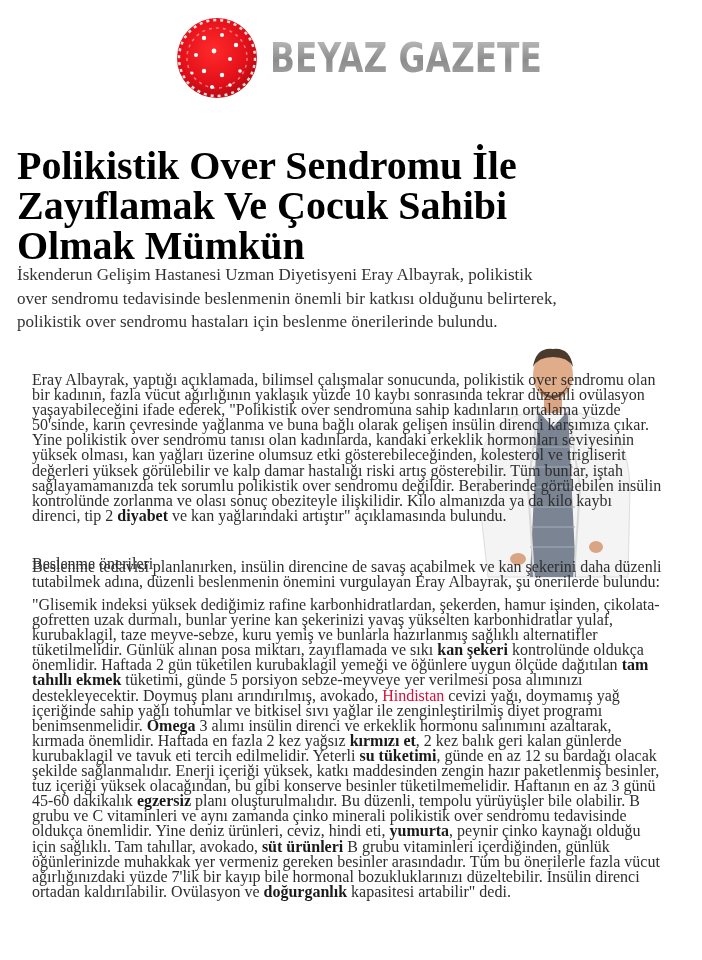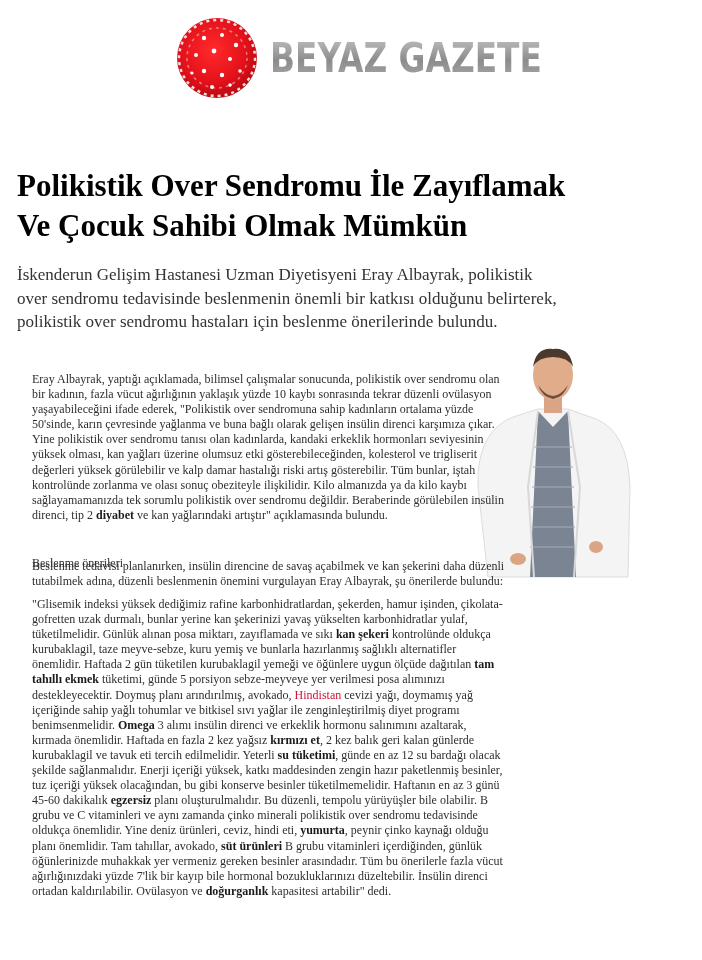--- a/index.html
+++ b/index.html
@@ -15,34 +15,34 @@
       color: #9a9a9a; transform: scaleX(0.82); transform-origin: left top;
       background: linear-gradient(180deg, #c4c4c4 0%, #8c8c8c 55%, #a8a8a8 100%);
       -webkit-background-clip: text; background-clip: text;
       -webkit-text-fill-color: transparent;
       white-space: nowrap;
     }
 
     .headline {
       position: absolute; left: 17px; top: 146px; width: 560px;
       font-family: "Liberation Serif", serif; font-weight: bold;
-      font-size: 31px; line-height: 40px; color: #000; margin-top: 20px;
+      font-size: 40px; line-height: 40px; color: #000;
     }
     .lede {
       position: absolute; left: 17px; top: 263px; width: 545px;
       font-family: "Liberation Serif", serif;
       font-size: 17px; line-height: 23.5px; color: #333;
     }
 
     .photo { position: absolute; left: 468px; top: 337px; width: 170px; height: 250px; }
 
     .body-text {
       position: absolute; left: 32px; width: 450px;
       font-family: "Liberation Serif", serif;
-      font-size: 12px; line-height: 15.1px; color: #2e2e2e;
+      font-size: 16px; line-height: 15.1px; color: #2e2e2e;
       white-space: nowrap;
     }
     .body-text .line { display: block; height: 15.1px; }
     .b { font-weight: bold; color: #1a1a1a; }
     .red { color: #d2103a; }
 
     #p1 { top: 372px; }
     #p2 { top: 556px; }
     #p3 { top: 559px; }
     #p4 { top: 597px; }
@@ -113,48 +113,48 @@
 </svg>
 
 <div class="body-text" id="p1">
   <span class="line">Eray Albayrak, yaptığı açıklamada, bilimsel çalışmalar sonucunda, polikistik over sendromu olan</span>
   <span class="line">bir kadının, fazla vücut ağırlığının yaklaşık yüzde 10 kaybı sonrasında tekrar düzenli ovülasyon</span>
   <span class="line">yaşayabileceğini ifade ederek, "Polikistik over sendromuna sahip kadınların ortalama yüzde</span>
   <span class="line">50'sinde, karın çevresinde yağlanma ve buna bağlı olarak gelişen insülin direnci karşımıza çıkar.</span>
   <span class="line">Yine polikistik over sendromu tanısı olan kadınlarda, kandaki erkeklik hormonları seviyesinin</span>
   <span class="line">yüksek olması, kan yağları üzerine olumsuz etki gösterebileceğinden, kolesterol ve trigliserit</span>
   <span class="line">değerleri yüksek görülebilir ve kalp damar hastalığı riski artış gösterebilir. Tüm bunlar, iştah</span>
+  <span class="line">sağlayamamanızda tek sorumlu polikistik over sendromu değildir. Beraberinde görülebilen insülin</span>
   <span class="line">kontrolünde zorlanma ve olası sonuç obeziteyle ilişkilidir. Kilo almanızda ya da kilo kaybı</span>
-  <span class="line">sağlayamamanızda tek sorumlu polikistik over sendromu değildir. Beraberinde görülebilen insülin</span>
   <span class="line"><span>direnci, tip 2 </span><span class="b">diyabet</span><span> ve kan yağlarındaki artıştır" açıklamasında bulundu.</span></span>
 </div>
 
 <div class="body-text" id="p2">
   <span class="line">Beslenme önerileri</span>
 </div>
 
 <div class="body-text" id="p3">
   <span class="line">Beslenme tedavisi planlanırken, insülin direncine de savaş açabilmek ve kan şekerini daha düzenli</span>
   <span class="line">tutabilmek adına, düzenli beslenmenin önemini vurgulayan Eray Albayrak, şu önerilerde bulundu:</span>
 </div>
 
 <div class="body-text" id="p4">
   <span class="line">"Glisemik indeksi yüksek dediğimiz rafine karbonhidratlardan, şekerden, hamur işinden, çikolata-</span>
   <span class="line">gofretten uzak durmalı, bunlar yerine kan şekerinizi yavaş yükselten karbonhidratlar yulaf,</span>
+  <span class="line">kurubaklagil, taze meyve-sebze, kuru yemiş ve bunlarla hazırlanmış sağlıklı alternatifler</span>
   <span class="line"><span>tüketilmelidir. Günlük alınan posa miktarı, zayıflamada ve sıkı </span><span class="b">kan şekeri</span><span> kontrolünde oldukça</span></span>
-  <span class="line">kurubaklagil, taze meyve-sebze, kuru yemiş ve bunlarla hazırlanmış sağlıklı alternatifler</span>
   <span class="line"><span>önemlidir. Haftada 2 gün tüketilen kurubaklagil yemeği ve öğünlere uygun ölçüde dağıtılan </span><span class="b">tam</span></span>
   <span class="line"><span class="b">tahıllı ekmek</span><span> tüketimi, günde 5 porsiyon sebze-meyveye yer verilmesi posa alımınızı</span></span>
   <span class="line"><span>destekleyecektir. Doymuş planı arındırılmış, avokado, </span><span class="red">Hindistan</span><span> cevizi yağı, doymamış yağ</span></span>
   <span class="line">içeriğinde sahip yağlı tohumlar ve bitkisel sıvı yağlar ile zenginleştirilmiş diyet programı</span>
   <span class="line"><span>benimsenmelidir. </span><span class="b">Omega</span><span> 3 alımı insülin direnci ve erkeklik hormonu salınımını azaltarak,</span></span>
   <span class="line"><span>kırmada önemlidir. Haftada en fazla 2 kez yağsız </span><span class="b">kırmızı et</span><span>, 2 kez balık geri kalan günlerde</span></span>
   <span class="line"><span>kurubaklagil ve tavuk eti tercih edilmelidir. Yeterli </span><span class="b">su tüketimi</span><span>, günde en az 12 su bardağı olacak</span></span>
   <span class="line">şekilde sağlanmalıdır. Enerji içeriği yüksek, katkı maddesinden zengin hazır paketlenmiş besinler,</span>
   <span class="line">tuz içeriği yüksek olacağından, bu gibi konserve besinler tüketilmemelidir. Haftanın en az 3 günü</span>
   <span class="line"><span>45-60 dakikalık </span><span class="b">egzersiz</span><span> planı oluşturulmalıdır. Bu düzenli, tempolu yürüyüşler bile olabilir. B</span></span>
   <span class="line">grubu ve C vitaminleri ve aynı zamanda çinko minerali polikistik over sendromu tedavisinde</span>
   <span class="line"><span>oldukça önemlidir. Yine deniz ürünleri, ceviz, hindi eti, </span><span class="b">yumurta</span><span>, peynir çinko kaynağı olduğu</span></span>
-  <span class="line"><span>planı önemlidir. Tam tahıllar, avokado, </span><span class="b">süt ürünleri</span><span> B grubu vitaminleri içerdiğinden, günlük</span></span>
+  <span class="line"><span>için sağlıklı. Tam tahıllar, avokado, </span><span class="b">süt ürünleri</span><span> B grubu vitaminleri içerdiğinden, günlük</span></span>
   <span class="line">öğünlerinizde muhakkak yer vermeniz gereken besinler arasındadır. Tüm bu önerilerle fazla vücut</span>
   <span class="line">ağırlığınızdaki yüzde 7'lik bir kayıp bile hormonal bozukluklarınızı düzeltebilir. İnsülin direnci</span>
   <span class="line"><span>ortadan kaldırılabilir. Ovülasyon ve </span><span class="b">doğurganlık</span><span> kapasitesi artabilir" dedi.</span></span>
 </div>
 
 </body></html>

